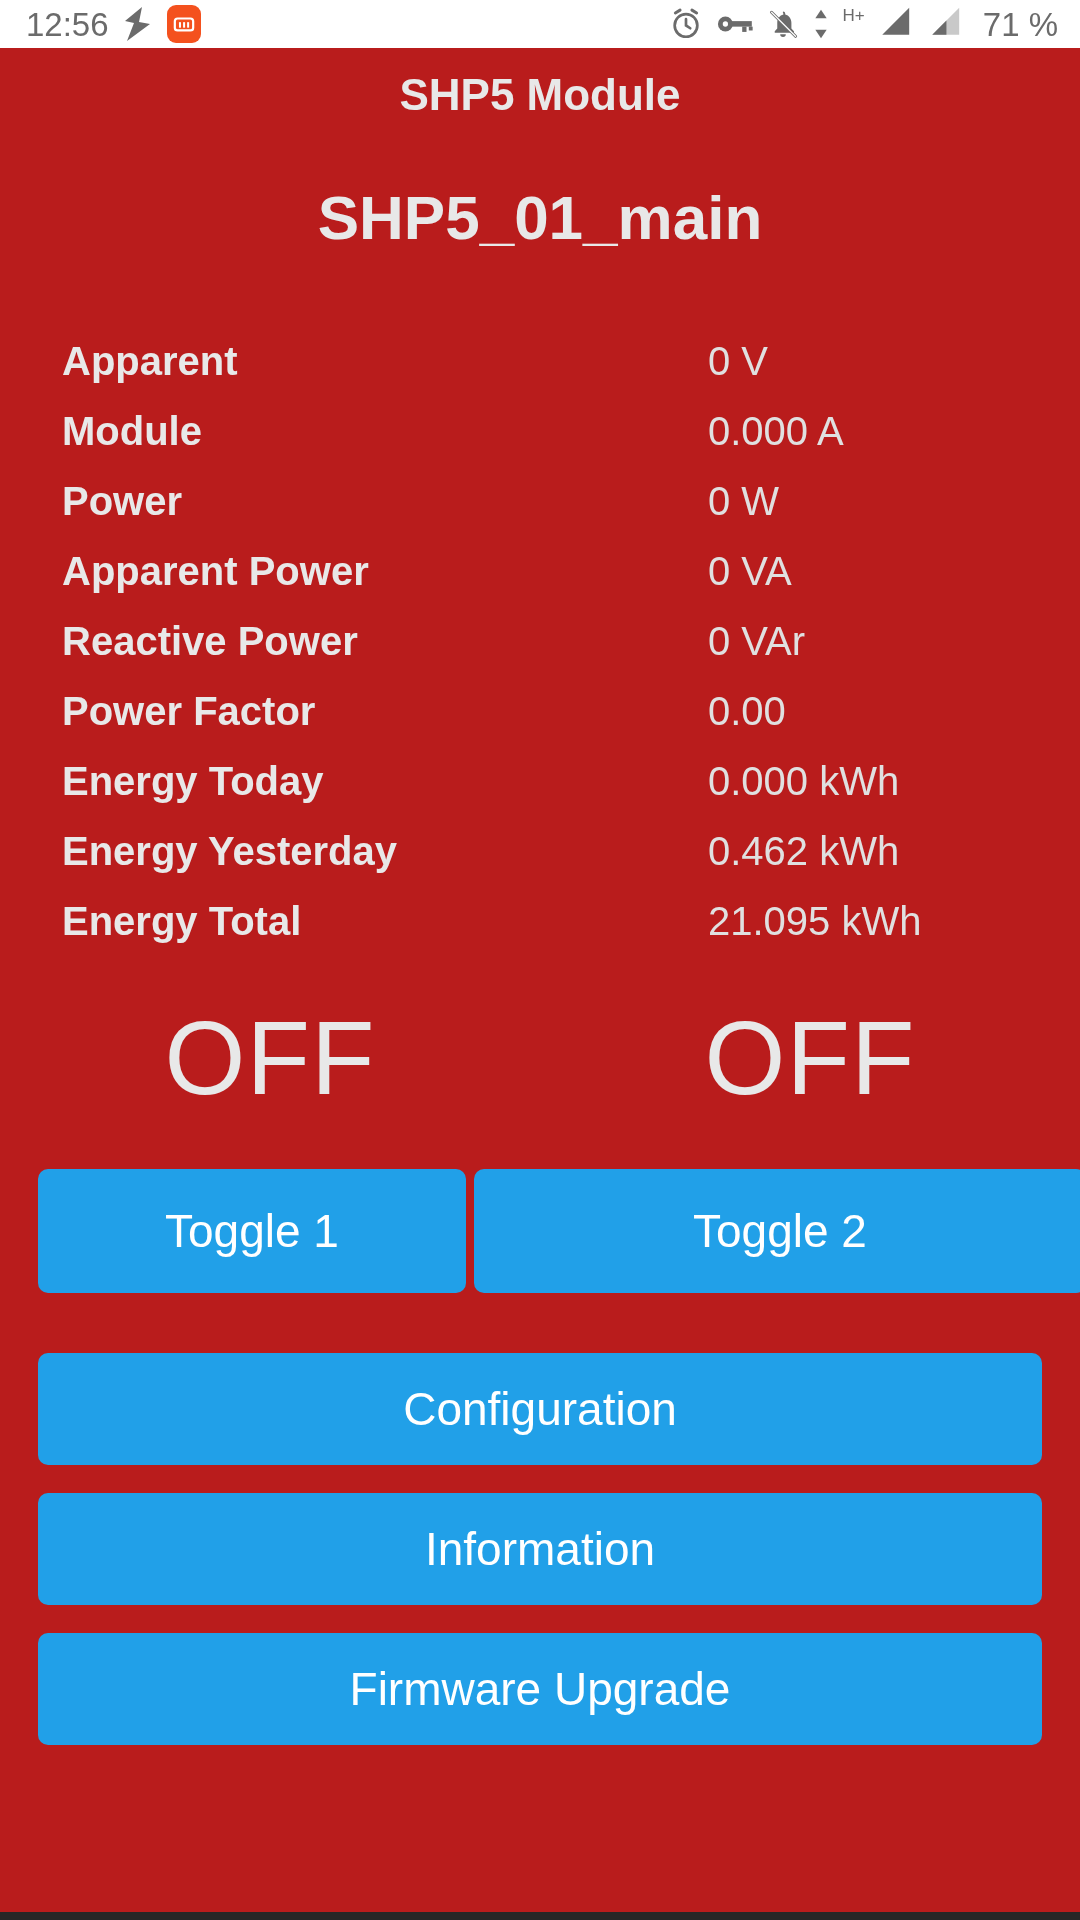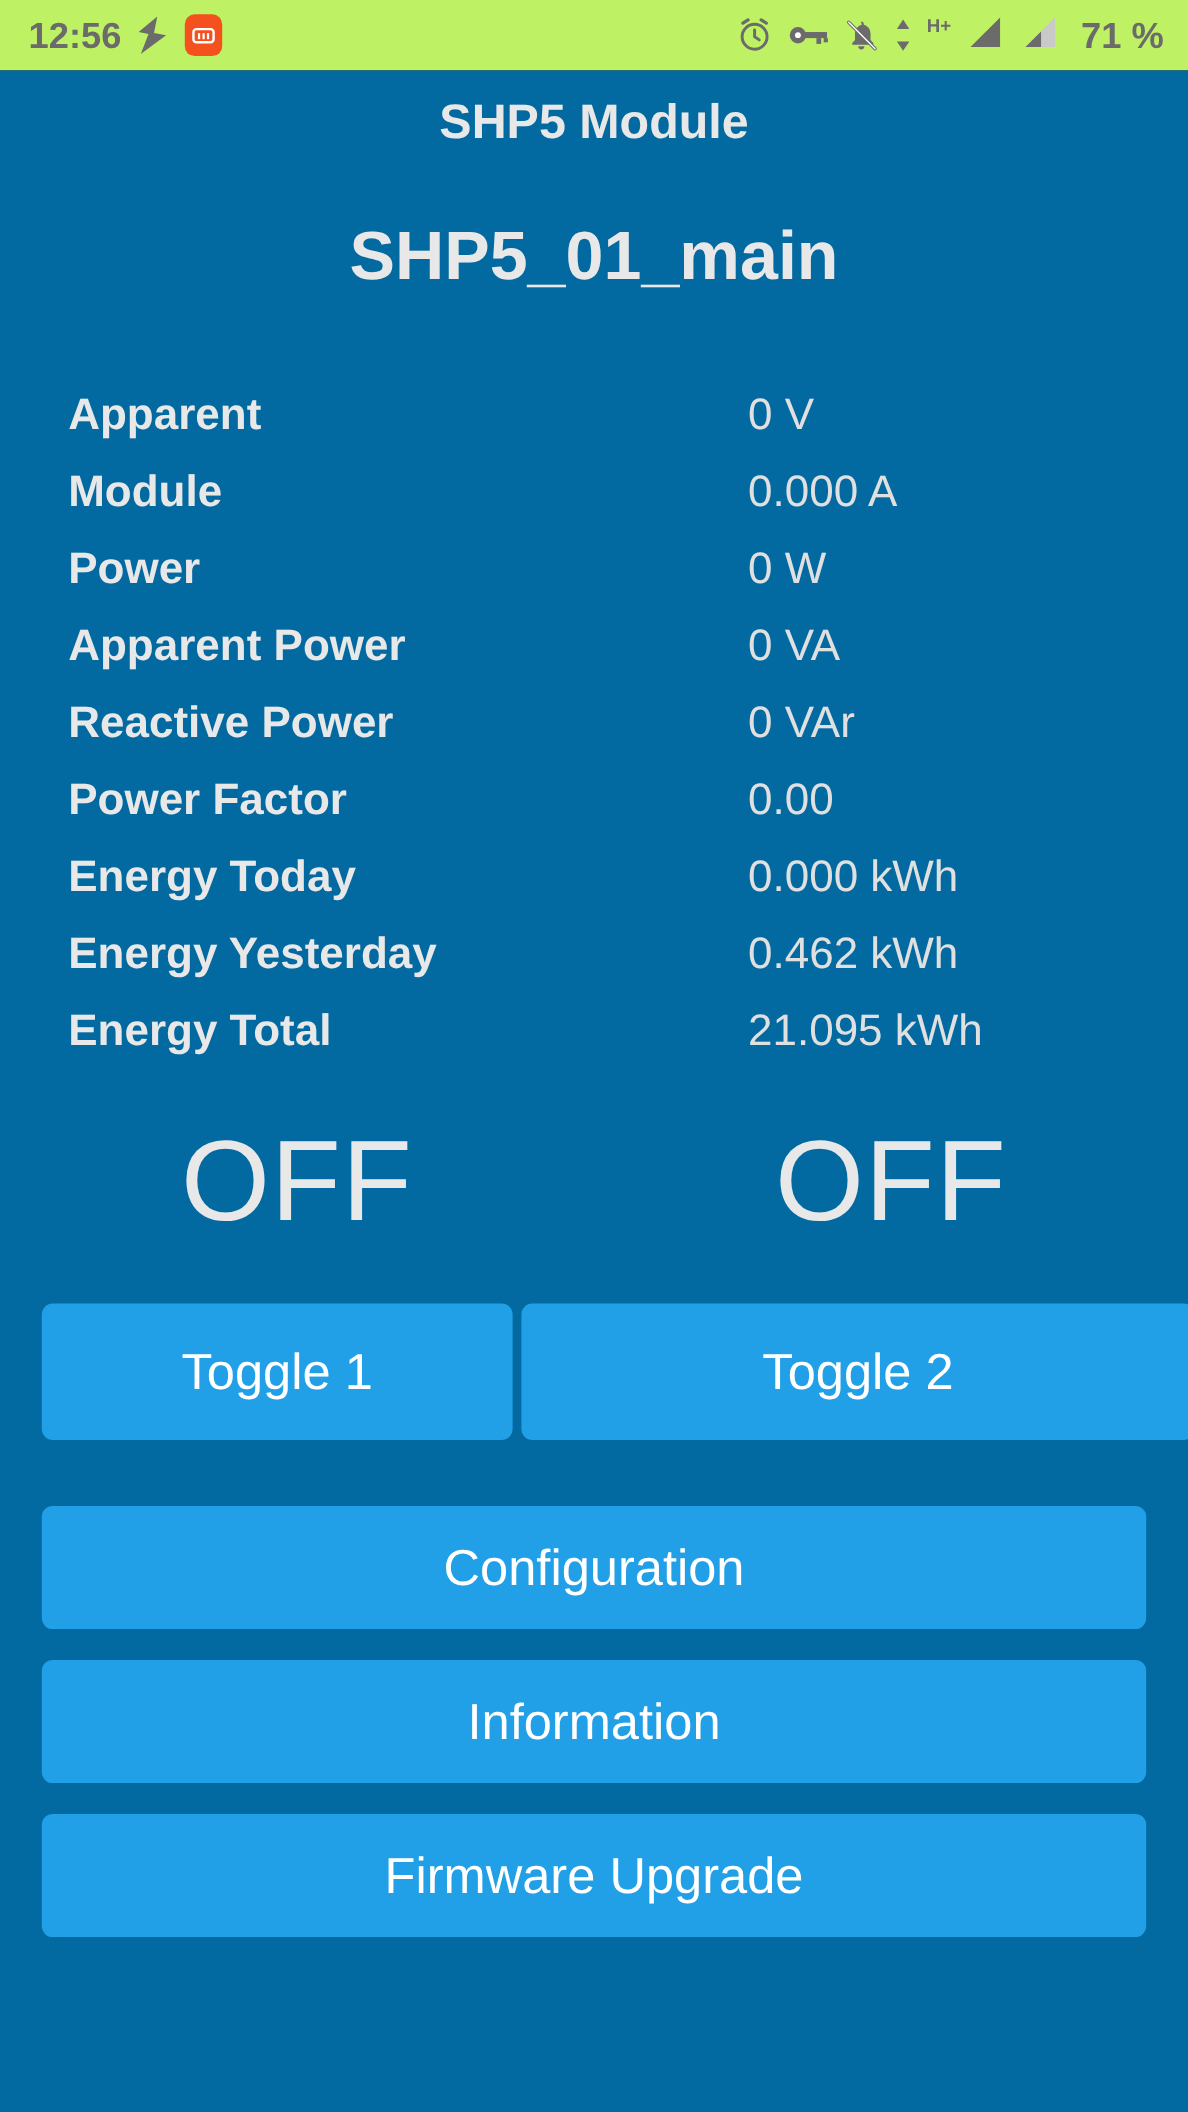--- a/index.html
+++ b/index.html
@@ -10,27 +10,26 @@
   body {
     width: 1080px;
     height: 1920px;
     overflow: hidden;
     font-family: "Liberation Sans", sans-serif;
     -webkit-font-smoothing: antialiased;
   }
 
   
   .statusbar {
-    height: 64px;
-    background: #bef264;
+    height: 48px;
+    background: #ffffff;
     display: flex;
     align-items: center;
     padding: 0 22px 0 26px;
     box-sizing: border-box;
-    font-weight: bold;
   }
   .sb-left {
     display: flex;
     align-items: center;
     gap: 16px;
   }
   .sb-clock {
     font-size: 33px;
     color: #6b6b6b;
     letter-spacing: 0px;
@@ -63,21 +62,21 @@
   .hplus {
     font-size: 17px;
     color: #6b6b6b;
     line-height: 1;
     margin-bottom: 18px;
     margin-right: -2px;
   }
 
   
   .app {
-    background: #0369a1;
+    background: #b91c1c;
     height: 1864px;
     box-sizing: border-box;
     padding-top: 0;
   }
   .module-title {
     text-align: center;
     color: #e8e8e8;
     font-size: 44px;
     font-weight: bold;
     padding-top: 22px;
@@ -107,20 +106,21 @@
     color: #e8e8e8;
     font-size: 40px;
     font-weight: bold;
     width: 618px;
     flex: 0 0 618px;
   }
   .reading-value {
     color: #e0e0e0;
     font-size: 40px;
     font-weight: normal;
+    margin-left: 28px;
   }
 
   
   .states {
     display: flex;
     margin-top: 24px;
   }
   .state-cell {
     flex: 1 1 50%;
     text-align: center;

